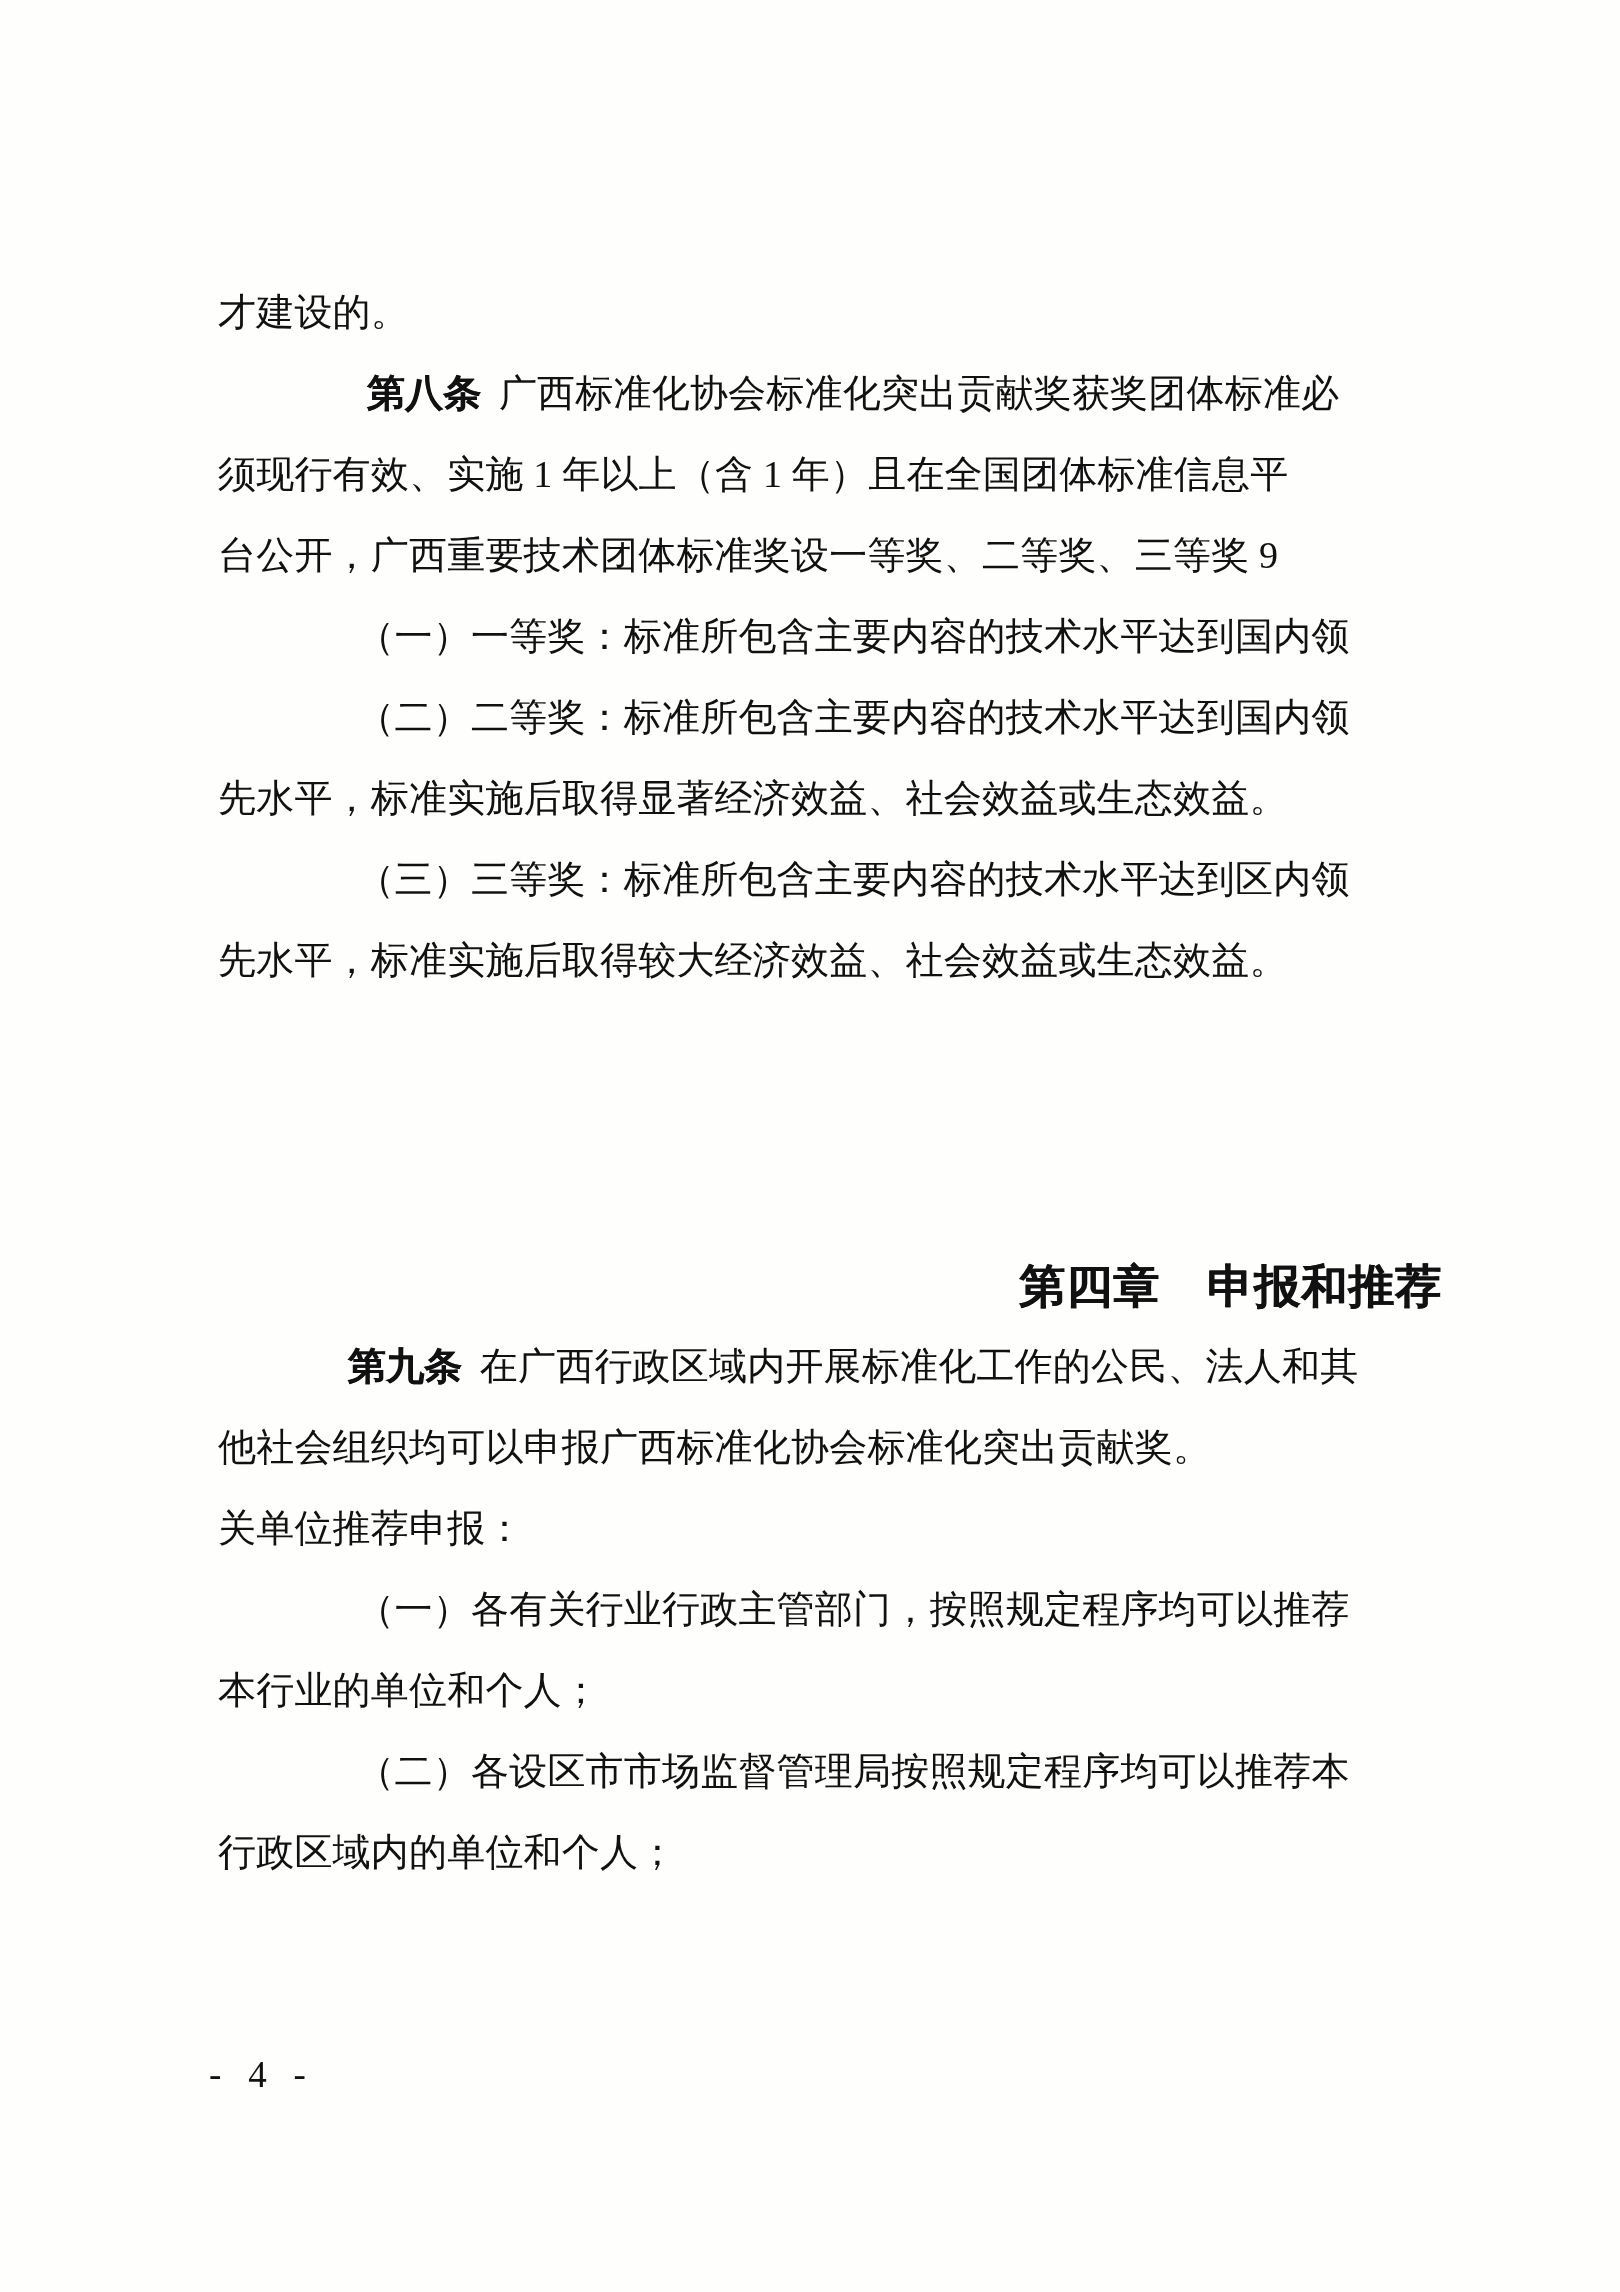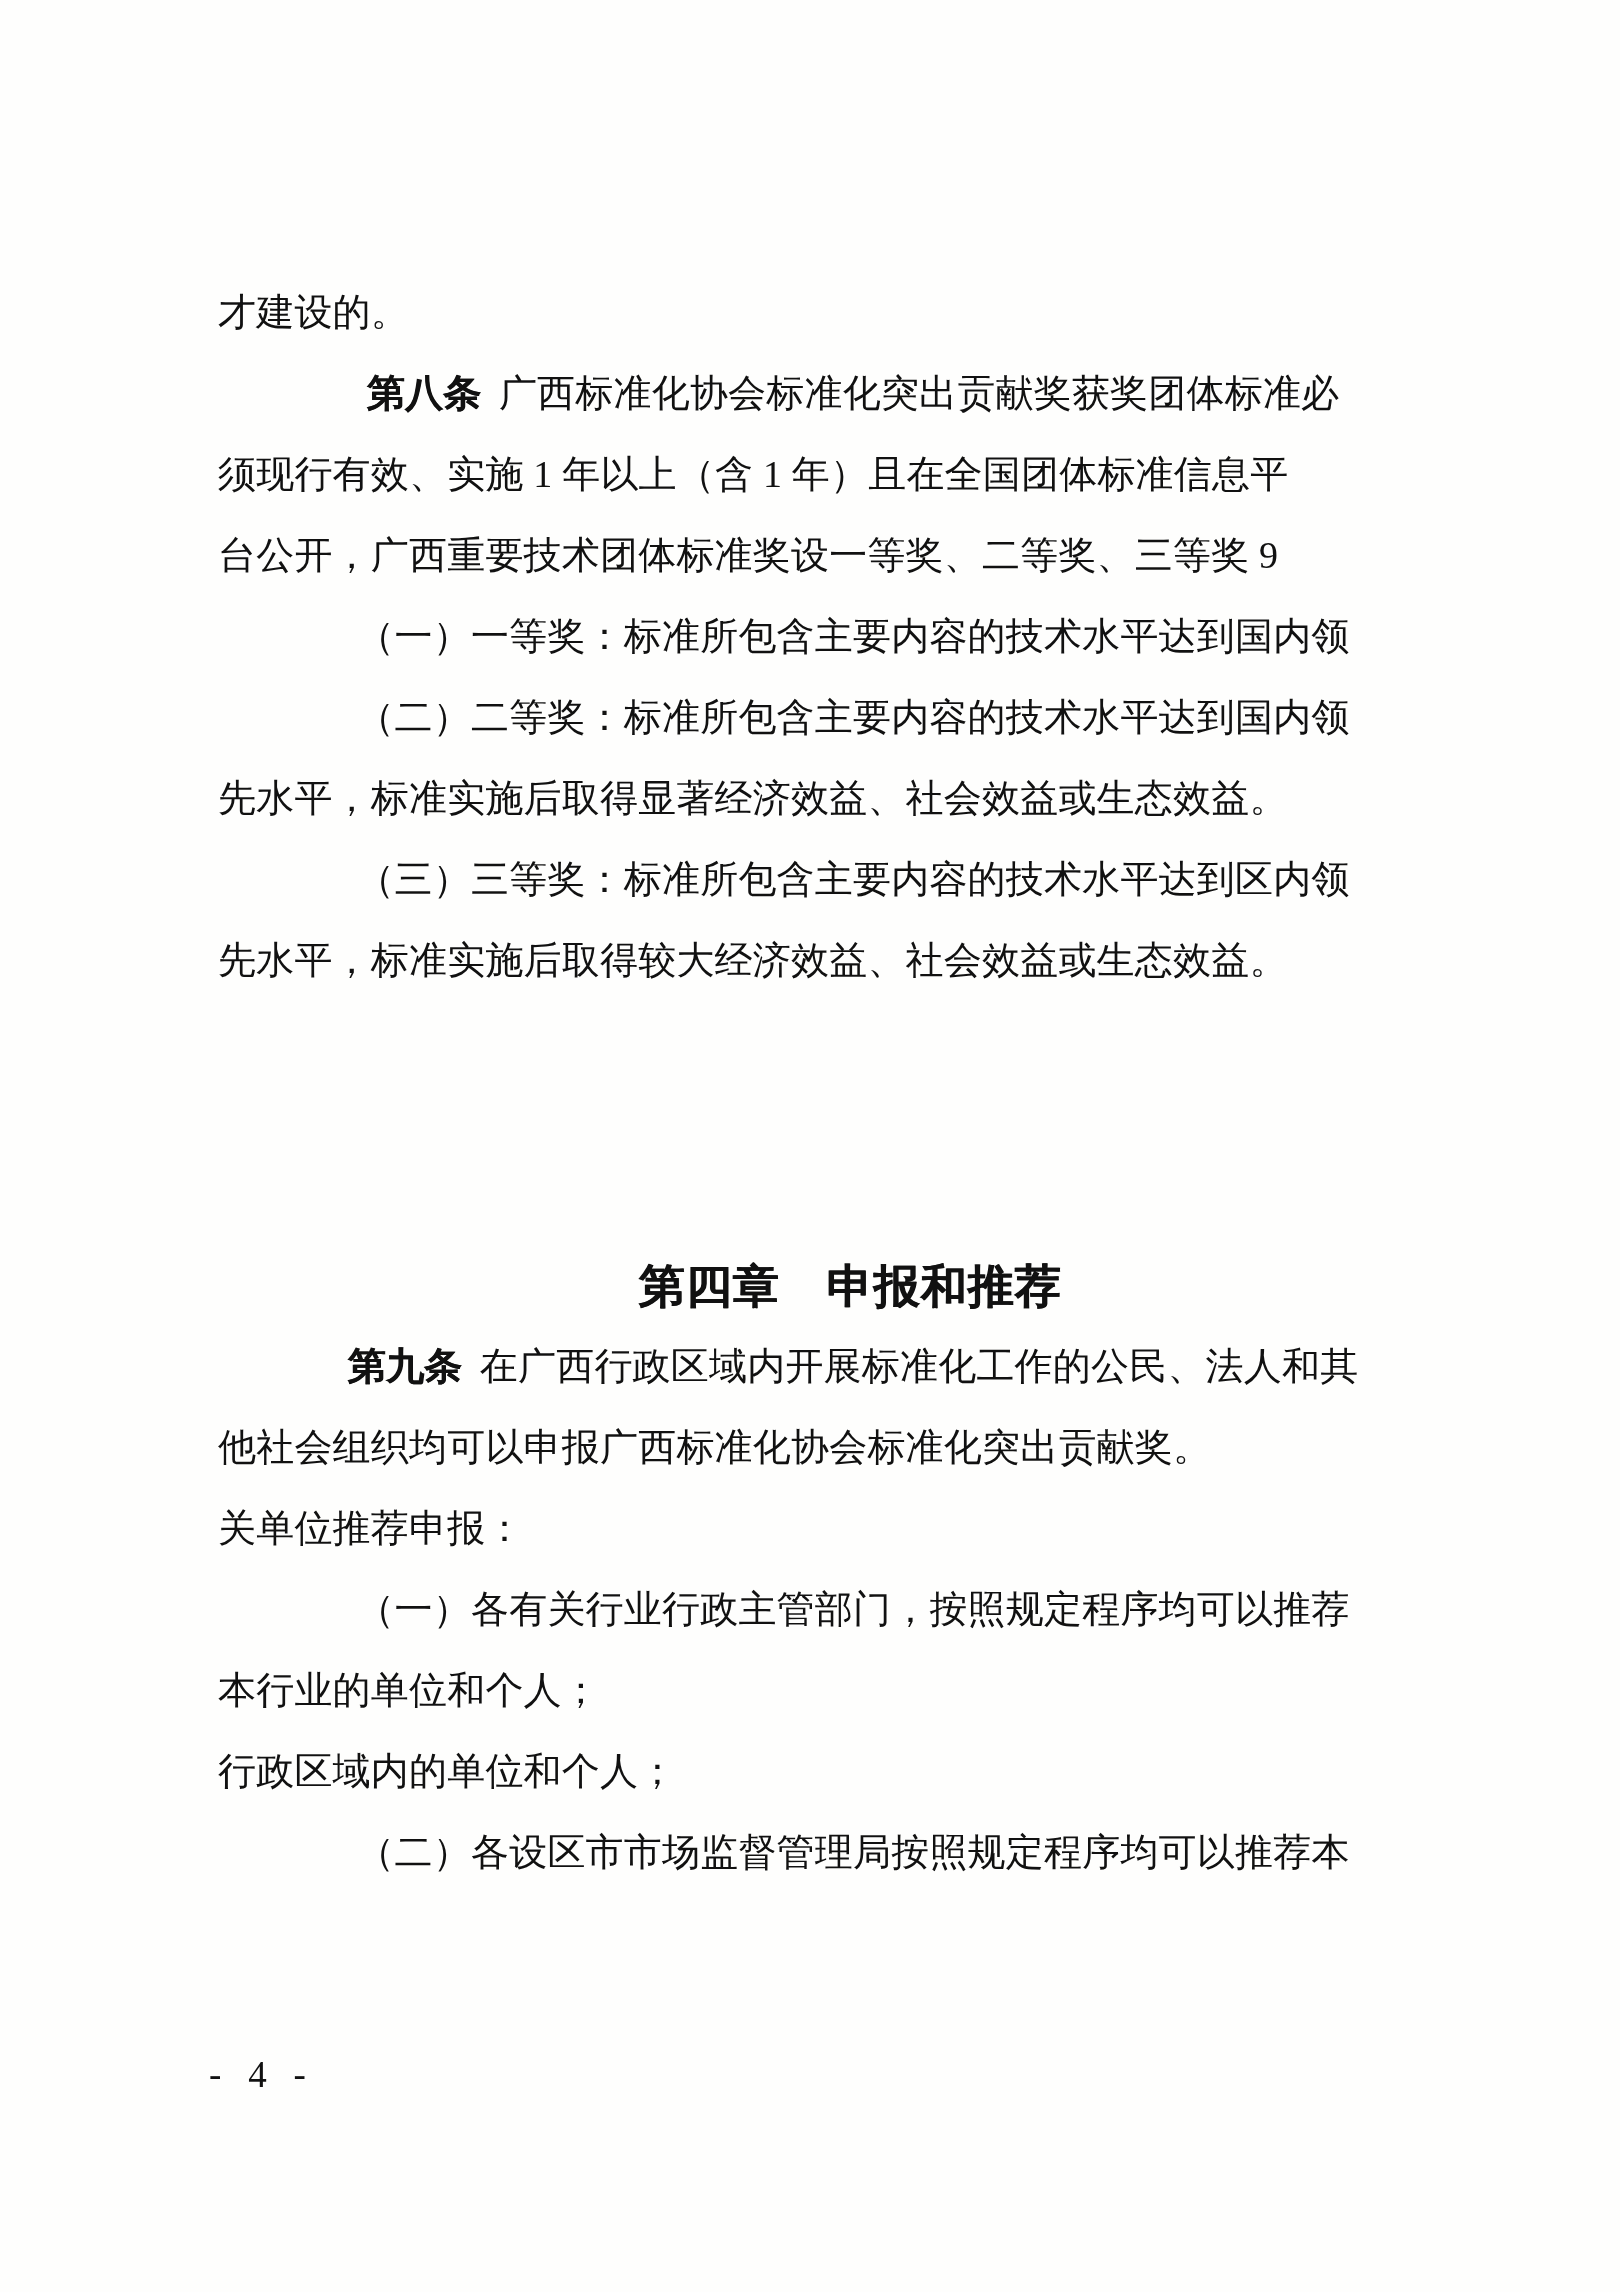--- a/index.html
+++ b/index.html
@@ -37,21 +37,21 @@
     margin-right: 17.6px;
     text-shadow: 0.6px 0 0 currentColor;
   }
   .block1 { top: 272px; }
   .block2 { top: 1326px; }
   .chapter-heading {
     position: absolute;
     top: 1262px;
     left: 258px;
     width: 1184px;
-    text-align: center;
+    text-align: right;
     font-family: "Liberation Sans", sans-serif;
     font-weight: 900;
     font-size: 46px;
     line-height: 49px;
     letter-spacing: 1px;
     text-shadow: 0.7px 0 0 currentColor;
     white-space: nowrap;
   }
   .page-number {
     position: absolute;
@@ -81,20 +81,20 @@
     </div>
 
   <div class="chapter-heading">第四章　申报和推荐</div>
 
   <div class="body-block block2">
       <div class="line indent"><span class="article-no">第九条</span><span>在广西行政区域内开展标准化工作的公民、法人和其</span></div>
       <div class="line"><span>他社会组织均可以申报广西标准化协会标准化突出贡献奖。</span></div>
       <div class="line"><span>关单位推荐申报：</span></div>
       <div class="line indent"><span>（一）各有关行业行政主管部门，按照规定程序均可以推荐</span></div>
       <div class="line"><span>本行业的单位和个人；</span></div>
+      <div class="line indent"><span>（二）各设区市市场监督管理局按照规定程序均可以推荐本</span></div>
       <div class="line"><span>行政区域内的单位和个人；</span></div>
-      <div class="line indent"><span>（二）各设区市市场监督管理局按照规定程序均可以推荐本</span></div>
     </div>
 
   <div class="page-number">- 4 -</div>
 
 </div>
 
 
 </body></html>

